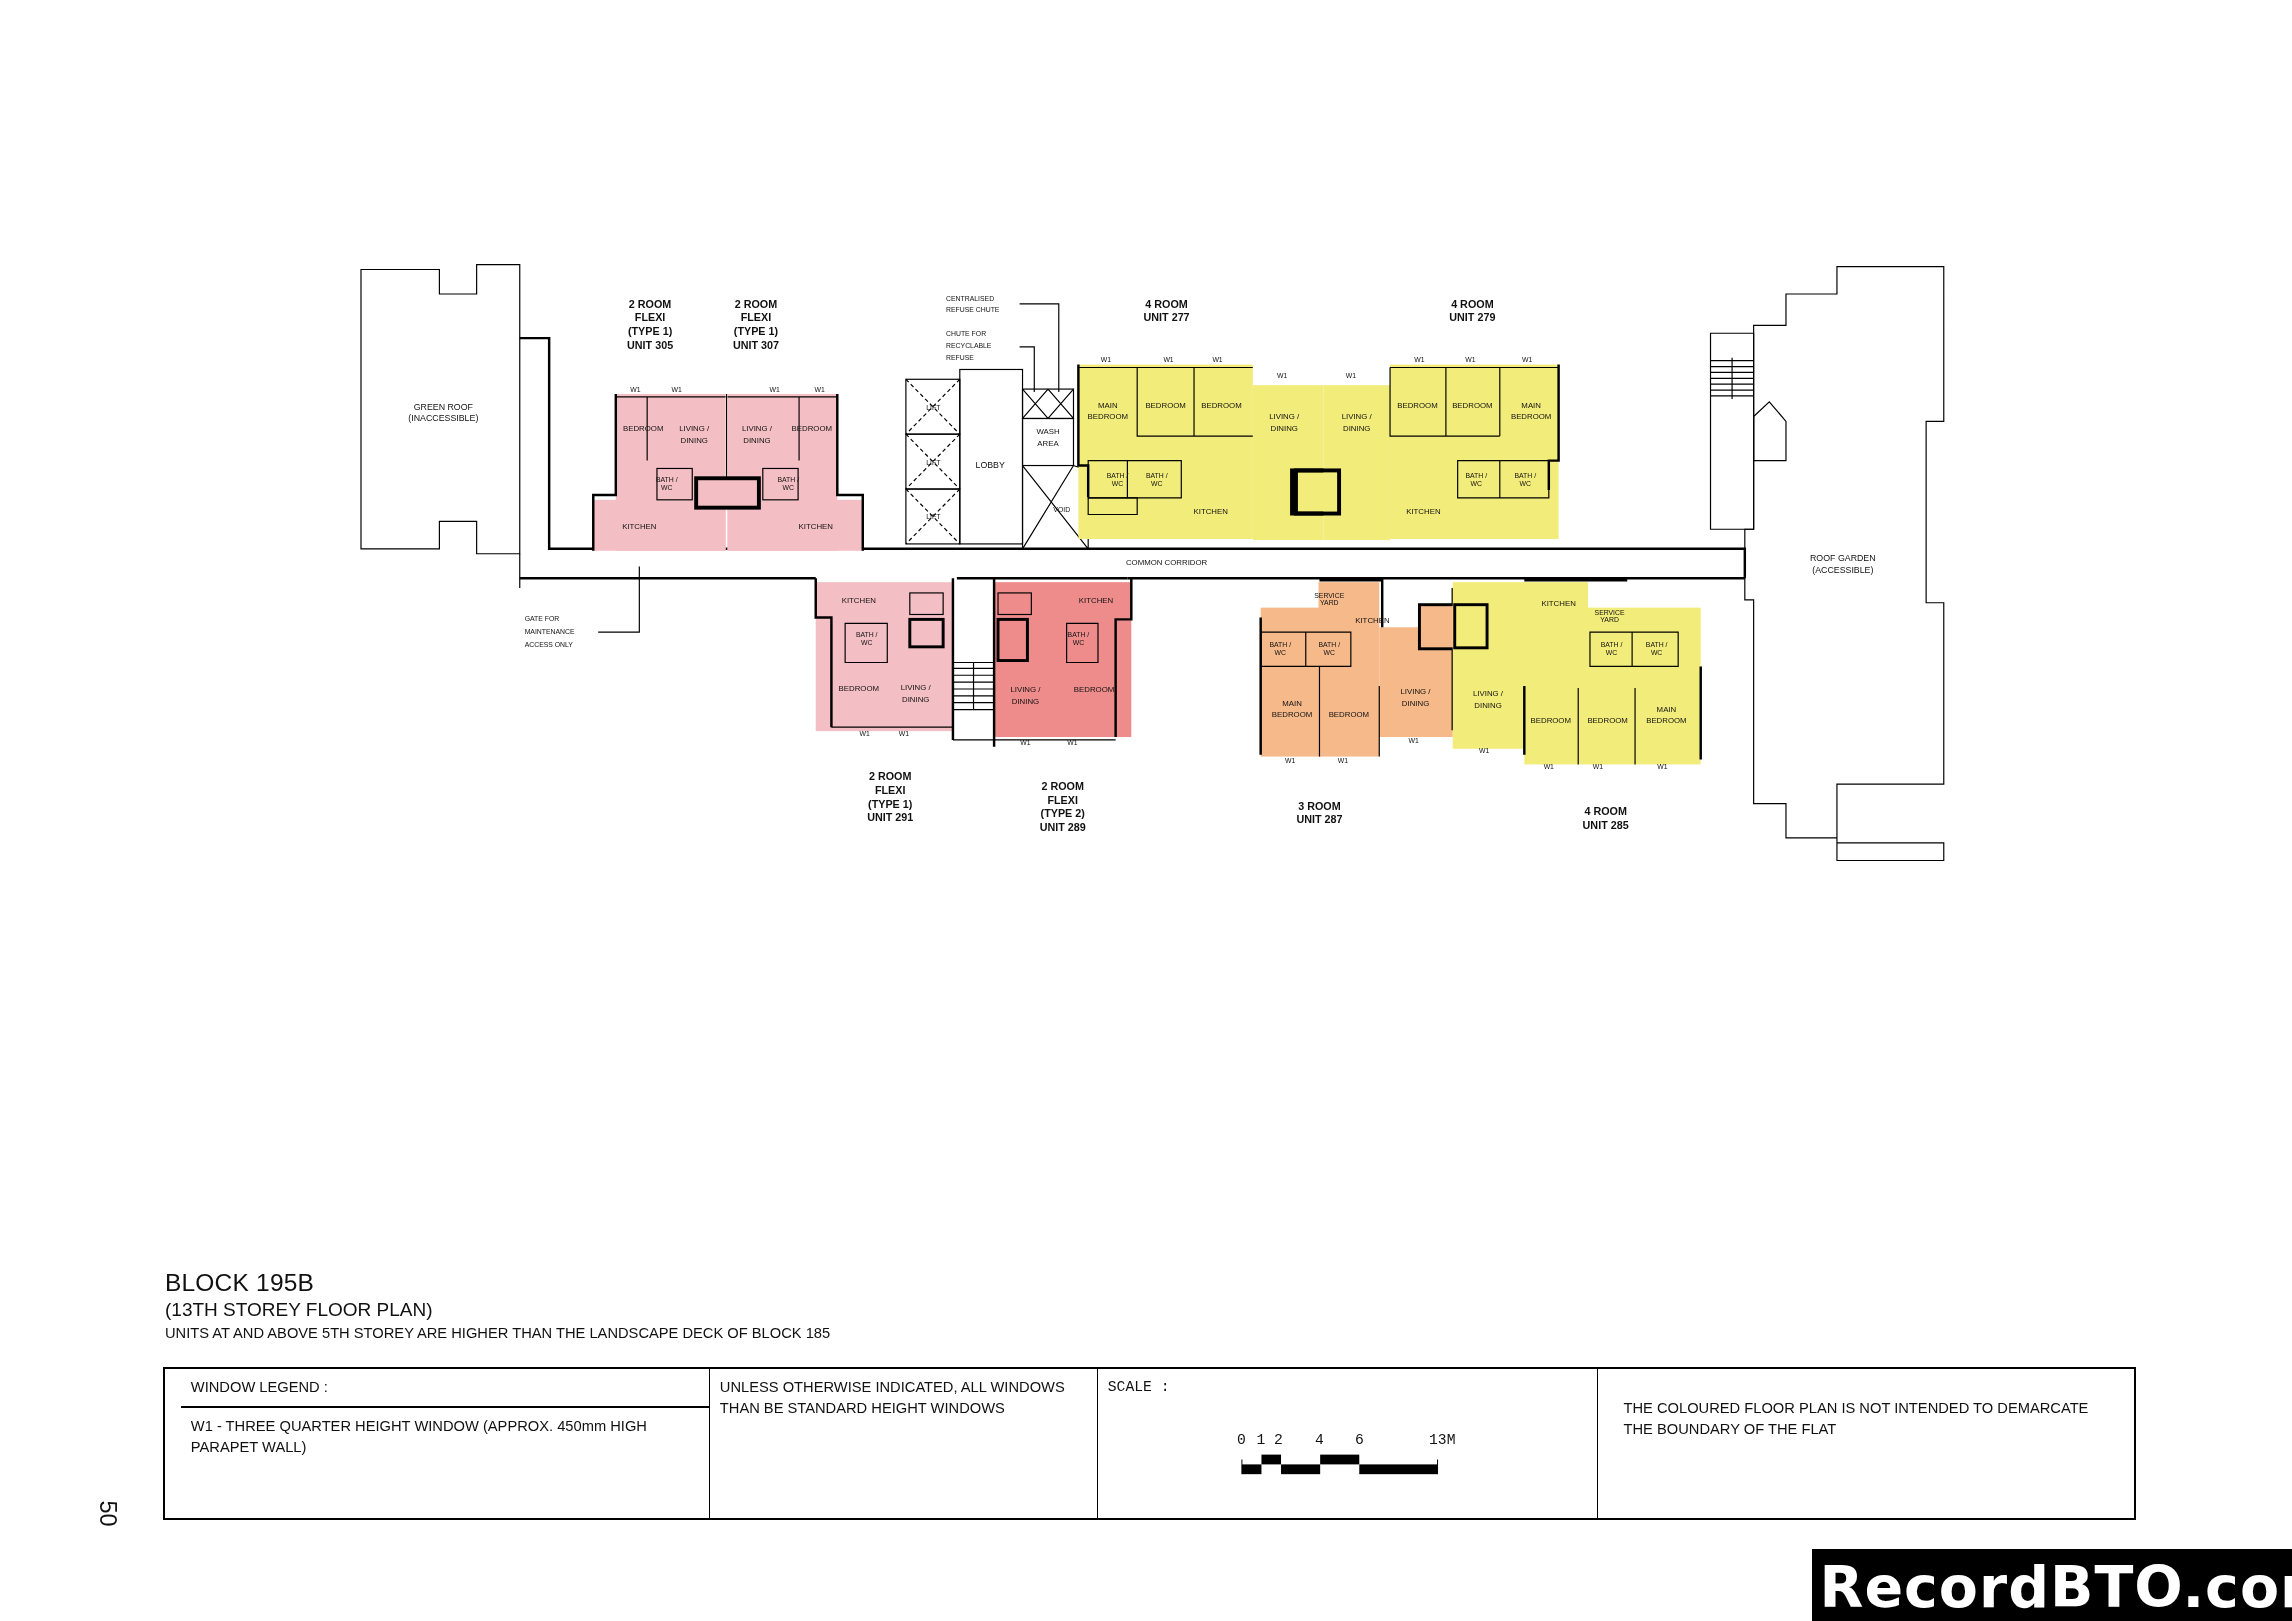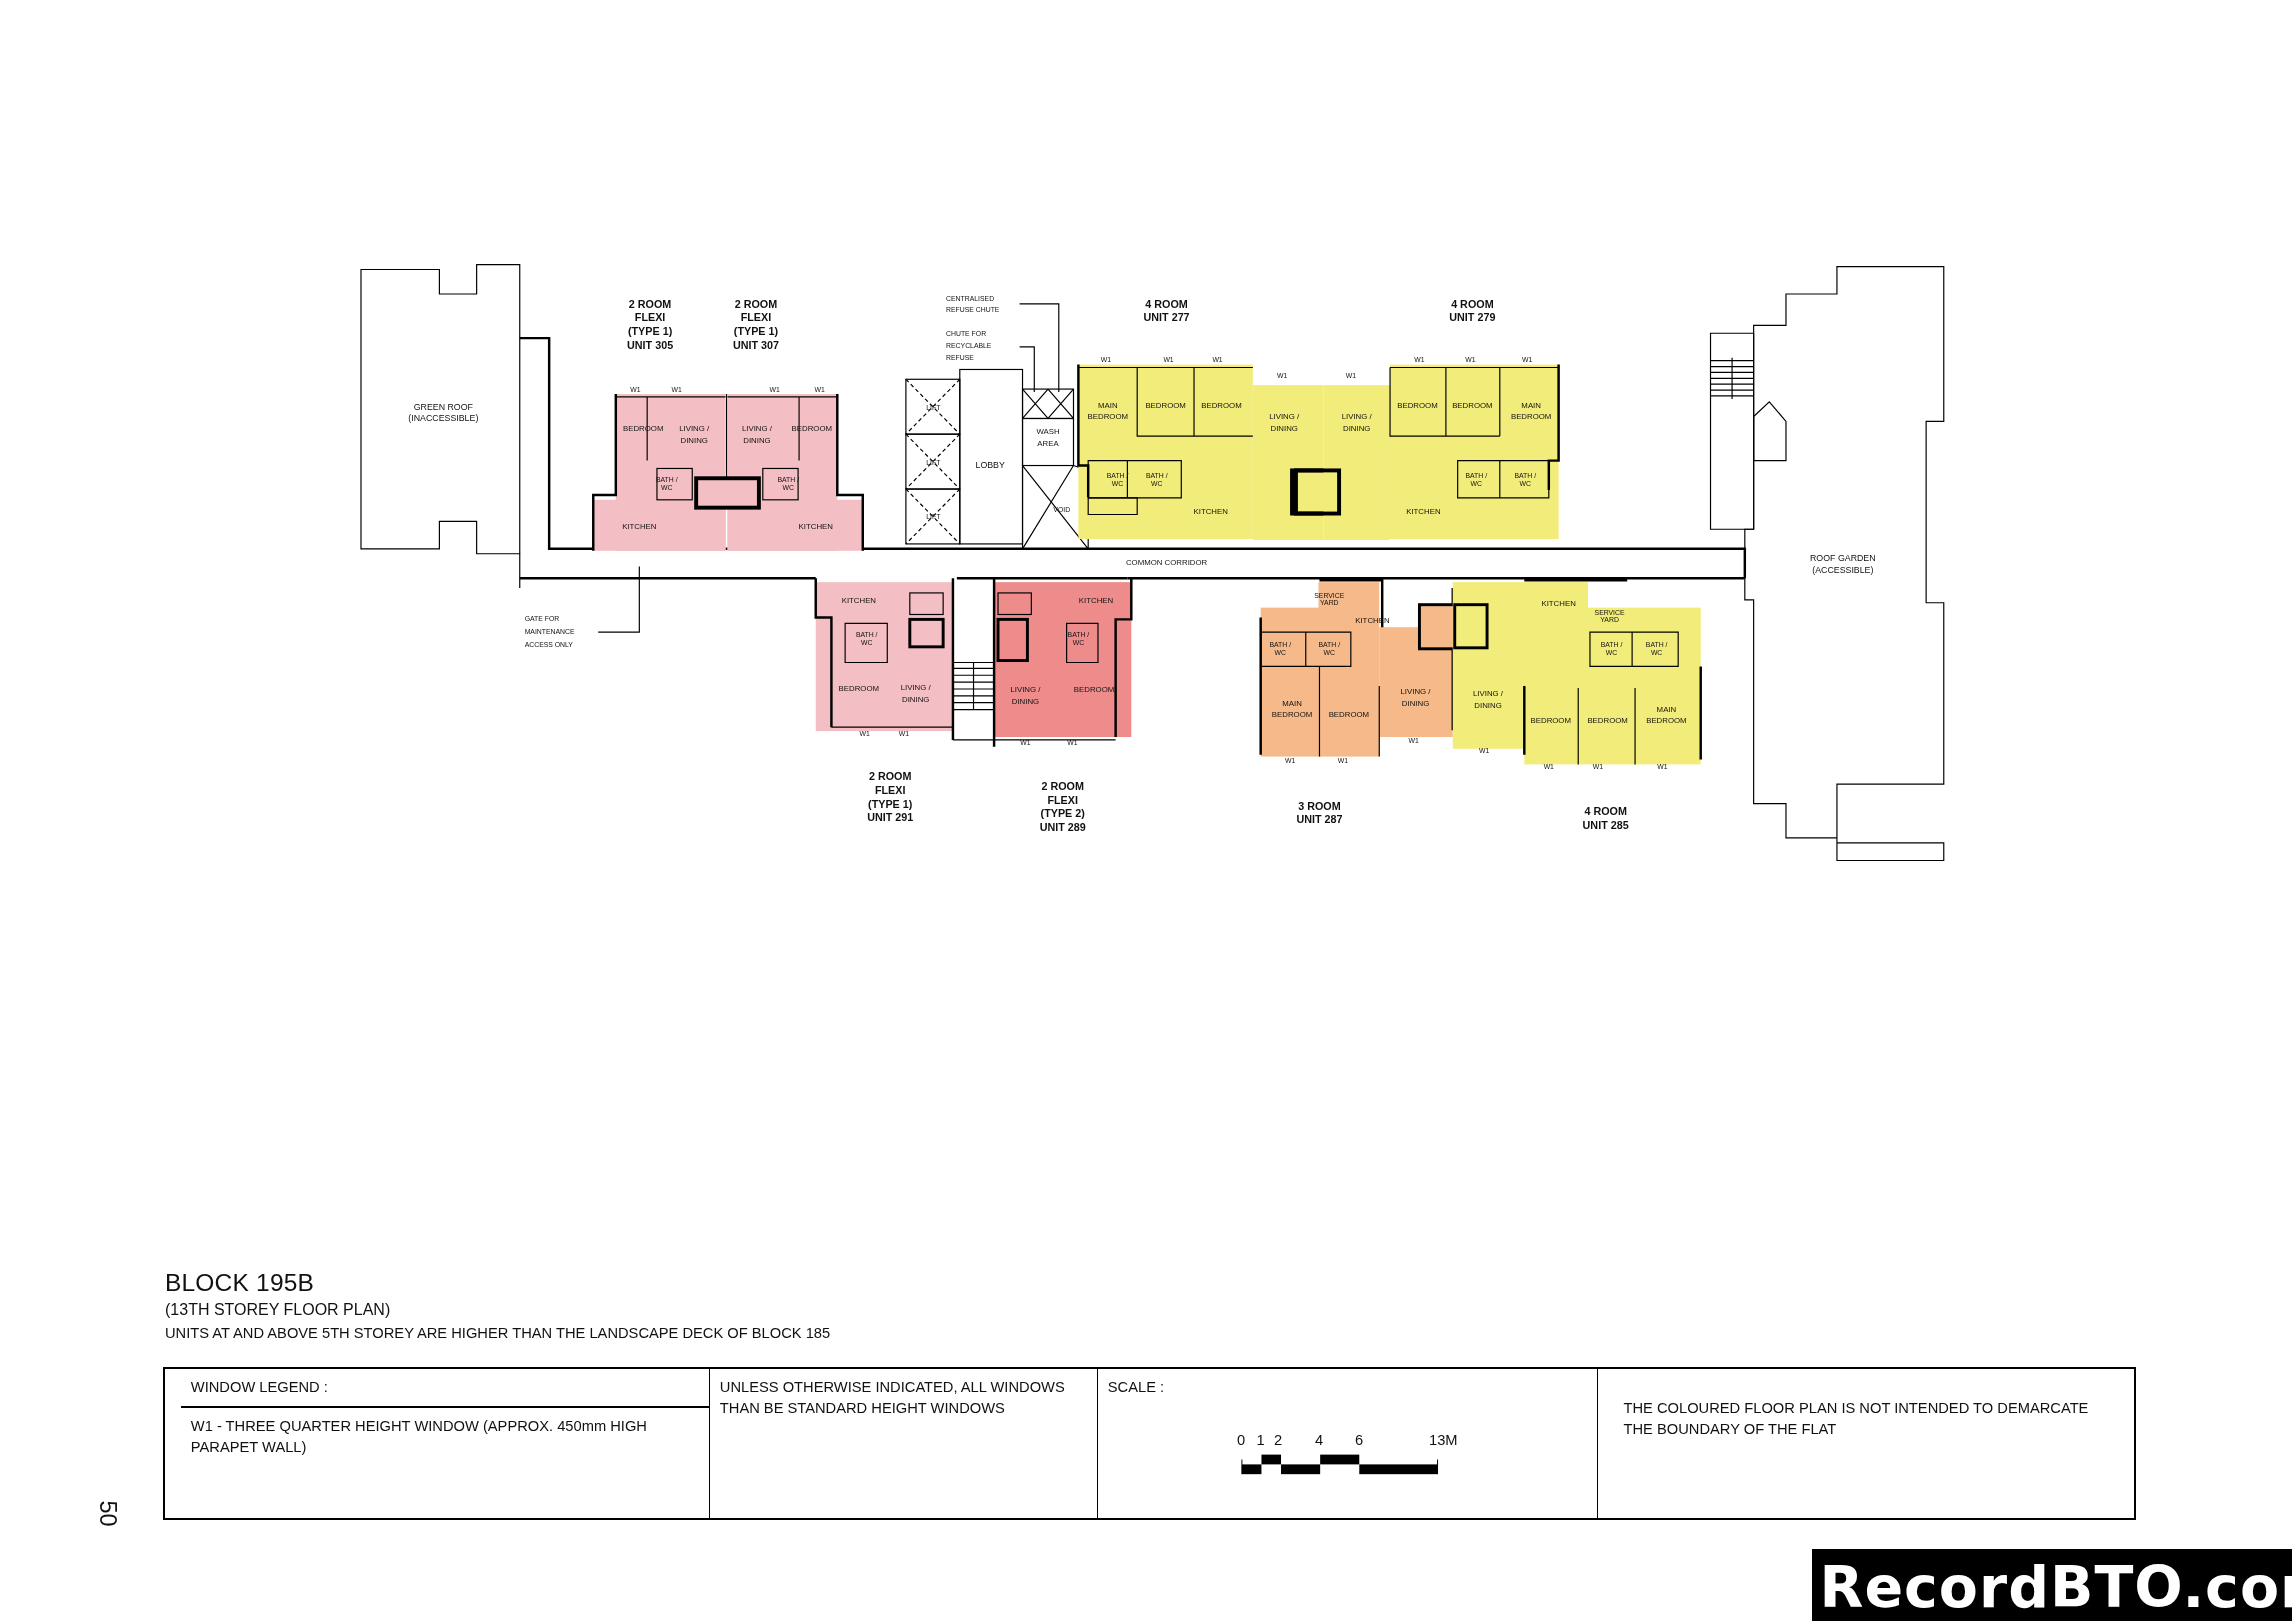--- a/index.html
+++ b/index.html
@@ -7,33 +7,33 @@
          font-family:"Liberation Sans", sans-serif; color:#111; }
   svg.plan { position:absolute; left:0; top:0; width:2293px; height:1621px; }
   svg text { font-family:"Liberation Sans", sans-serif; fill:#111; }
   .lbl { font-size:11px; font-weight:bold; text-anchor:middle; }
   .lbl-sm { font-size:7px; text-anchor:middle; }
   .wall { stroke:#000; stroke-width:2.5; fill:none; }
   .thin { stroke:#000; stroke-width:1.2; fill:none; }
 
   .title-block { position:absolute; left:165px; top:1270px; }
   .title-block .t1 { font-size:24.5px; line-height:26.5px; letter-spacing:0.2px; }
-  .title-block .t2 { font-size:16px; line-height:26.5px; }
+  .title-block .t2 { font-size:19px; line-height:26.5px; }
   .title-block .t3 { font-size:14.7px; line-height:21.6px; }
 
   .legend { position:absolute; left:163px; top:1367px; width:1973px; height:153px;
             border:2.9px solid #000; box-sizing:border-box; display:flex; }
   .legend .cell { box-sizing:border-box; border-right:1.5px solid #000; position:relative;
                   font-size:14.7px; line-height:21.6px; }
   .legend .cell:last-child { border-right:none; }
   .c1 { width:545px;padding-left:16px; }
   .c1 .head { height:39px; border-bottom:2.5px solid #000; padding:7.8px 9.8px; box-sizing:border-box; }
   .c1 .body { padding:7.8px 9.8px; }
   .c2 { width:388px; padding:7.8px 9.8px; }
-  .c3 { width:500px; padding:7.8px 9.8px; }
+  .c3 { width:500px; padding:7.8px 9.8px;font-family:Liberation Mono, monospace; }
   .c4 { flex:1; padding:7.8px 25.5px;margin-top:21px; }
   .scale-bar { position:absolute; left:139px; top:61px; width:225px; height:59px; }
   .scale-labels span { position:absolute; top:0; font-size:14.7px; }
 
   .page-number { position:absolute; left:94px; top:1500px; font-size:23.5px;
                  transform:rotate(90deg); transform-origin:center; }
   .watermark { position:absolute; left:1812px; top:1549px; width:536px; height:73px;
                background:#000; color:#fff; font-family:"DejaVu Sans", sans-serif;
                font-weight:bold; font-size:57px; line-height:76px; text-align:center;
                letter-spacing:1px; }

